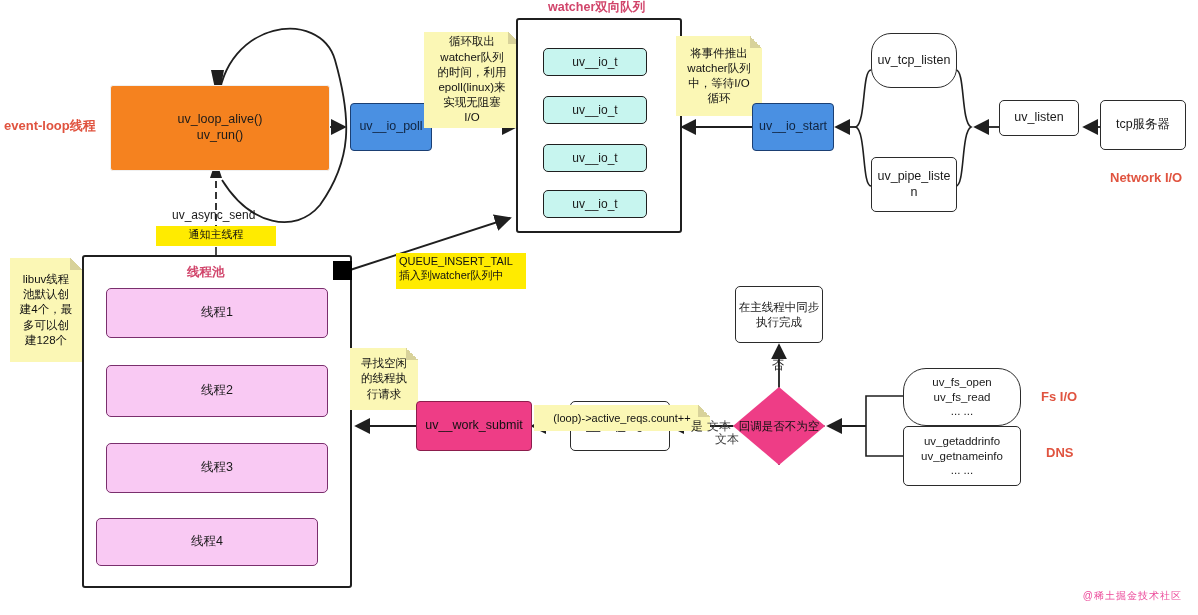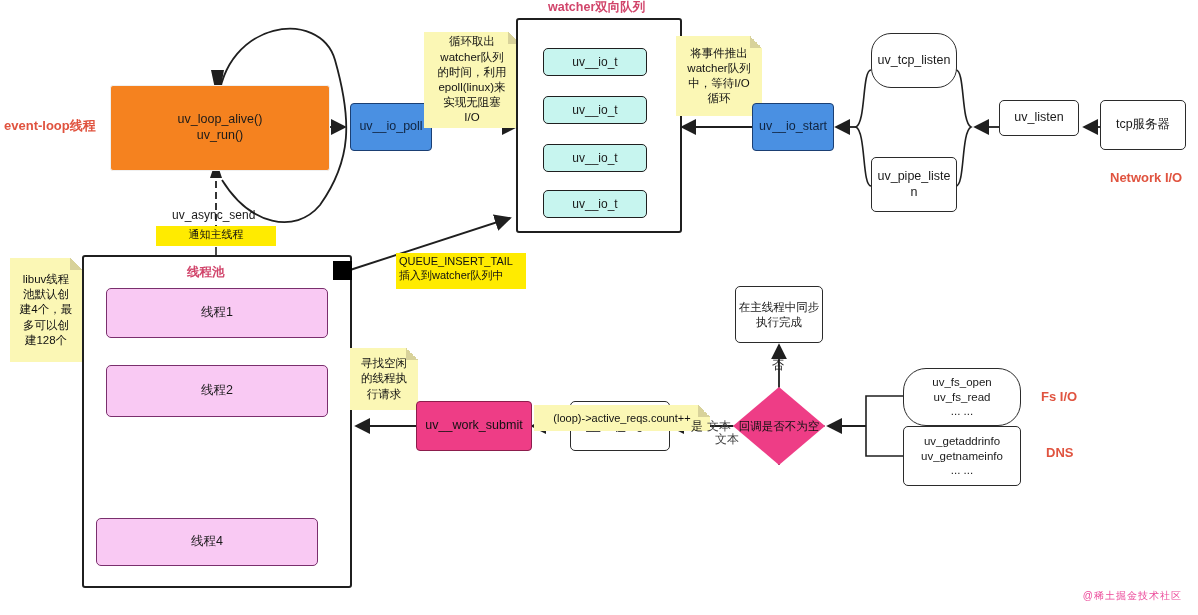--- a/index.html
+++ b/index.html
@@ -173,20 +173,21 @@
   <div class="hl" style="left:396px;top:253px;width:130px;height:36px;">QUEUE_INSERT_TAIL
 插入到watcher队列中</div>
 
   <div class="outline" style="left:82px;top:255px;width:270px;height:333px;"></div>
   <div class="abs" style="left:333px;top:261px;width:19px;height:19px;background:#000;"></div>
 
   <div class="txt crimson abs" style="left:187px;top:265px;">线程池</div>
 
   <div class="box pinkbox" style="left:106px;top:288px;width:222px;height:50px;">线程1</div>
   <div class="box pinkbox" style="left:106px;top:365px;width:222px;height:52px;">线程2</div>
+  <div class="box pinkbox" style="left:106px;top:443px;width:222px;height:50px;">线程3</div>
   <div class="box pinkbox" style="left:96px;top:518px;width:222px;height:48px;">线程4</div>
 
   <div class="note" style="left:10px;top:258px;width:72px;height:104px;">
     <span class="fold"></span>
     <span>libuv线程
 池默认创
 建4个，最
 多可以创
 建128个</span>
   </div>

